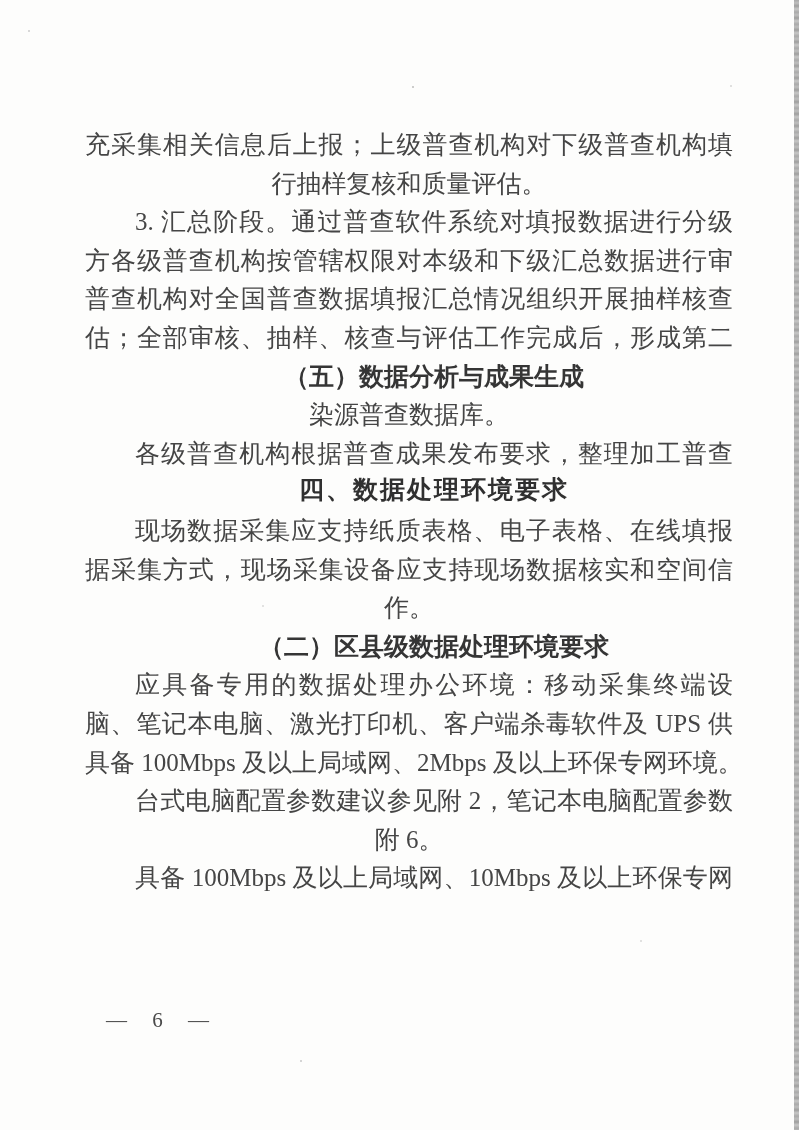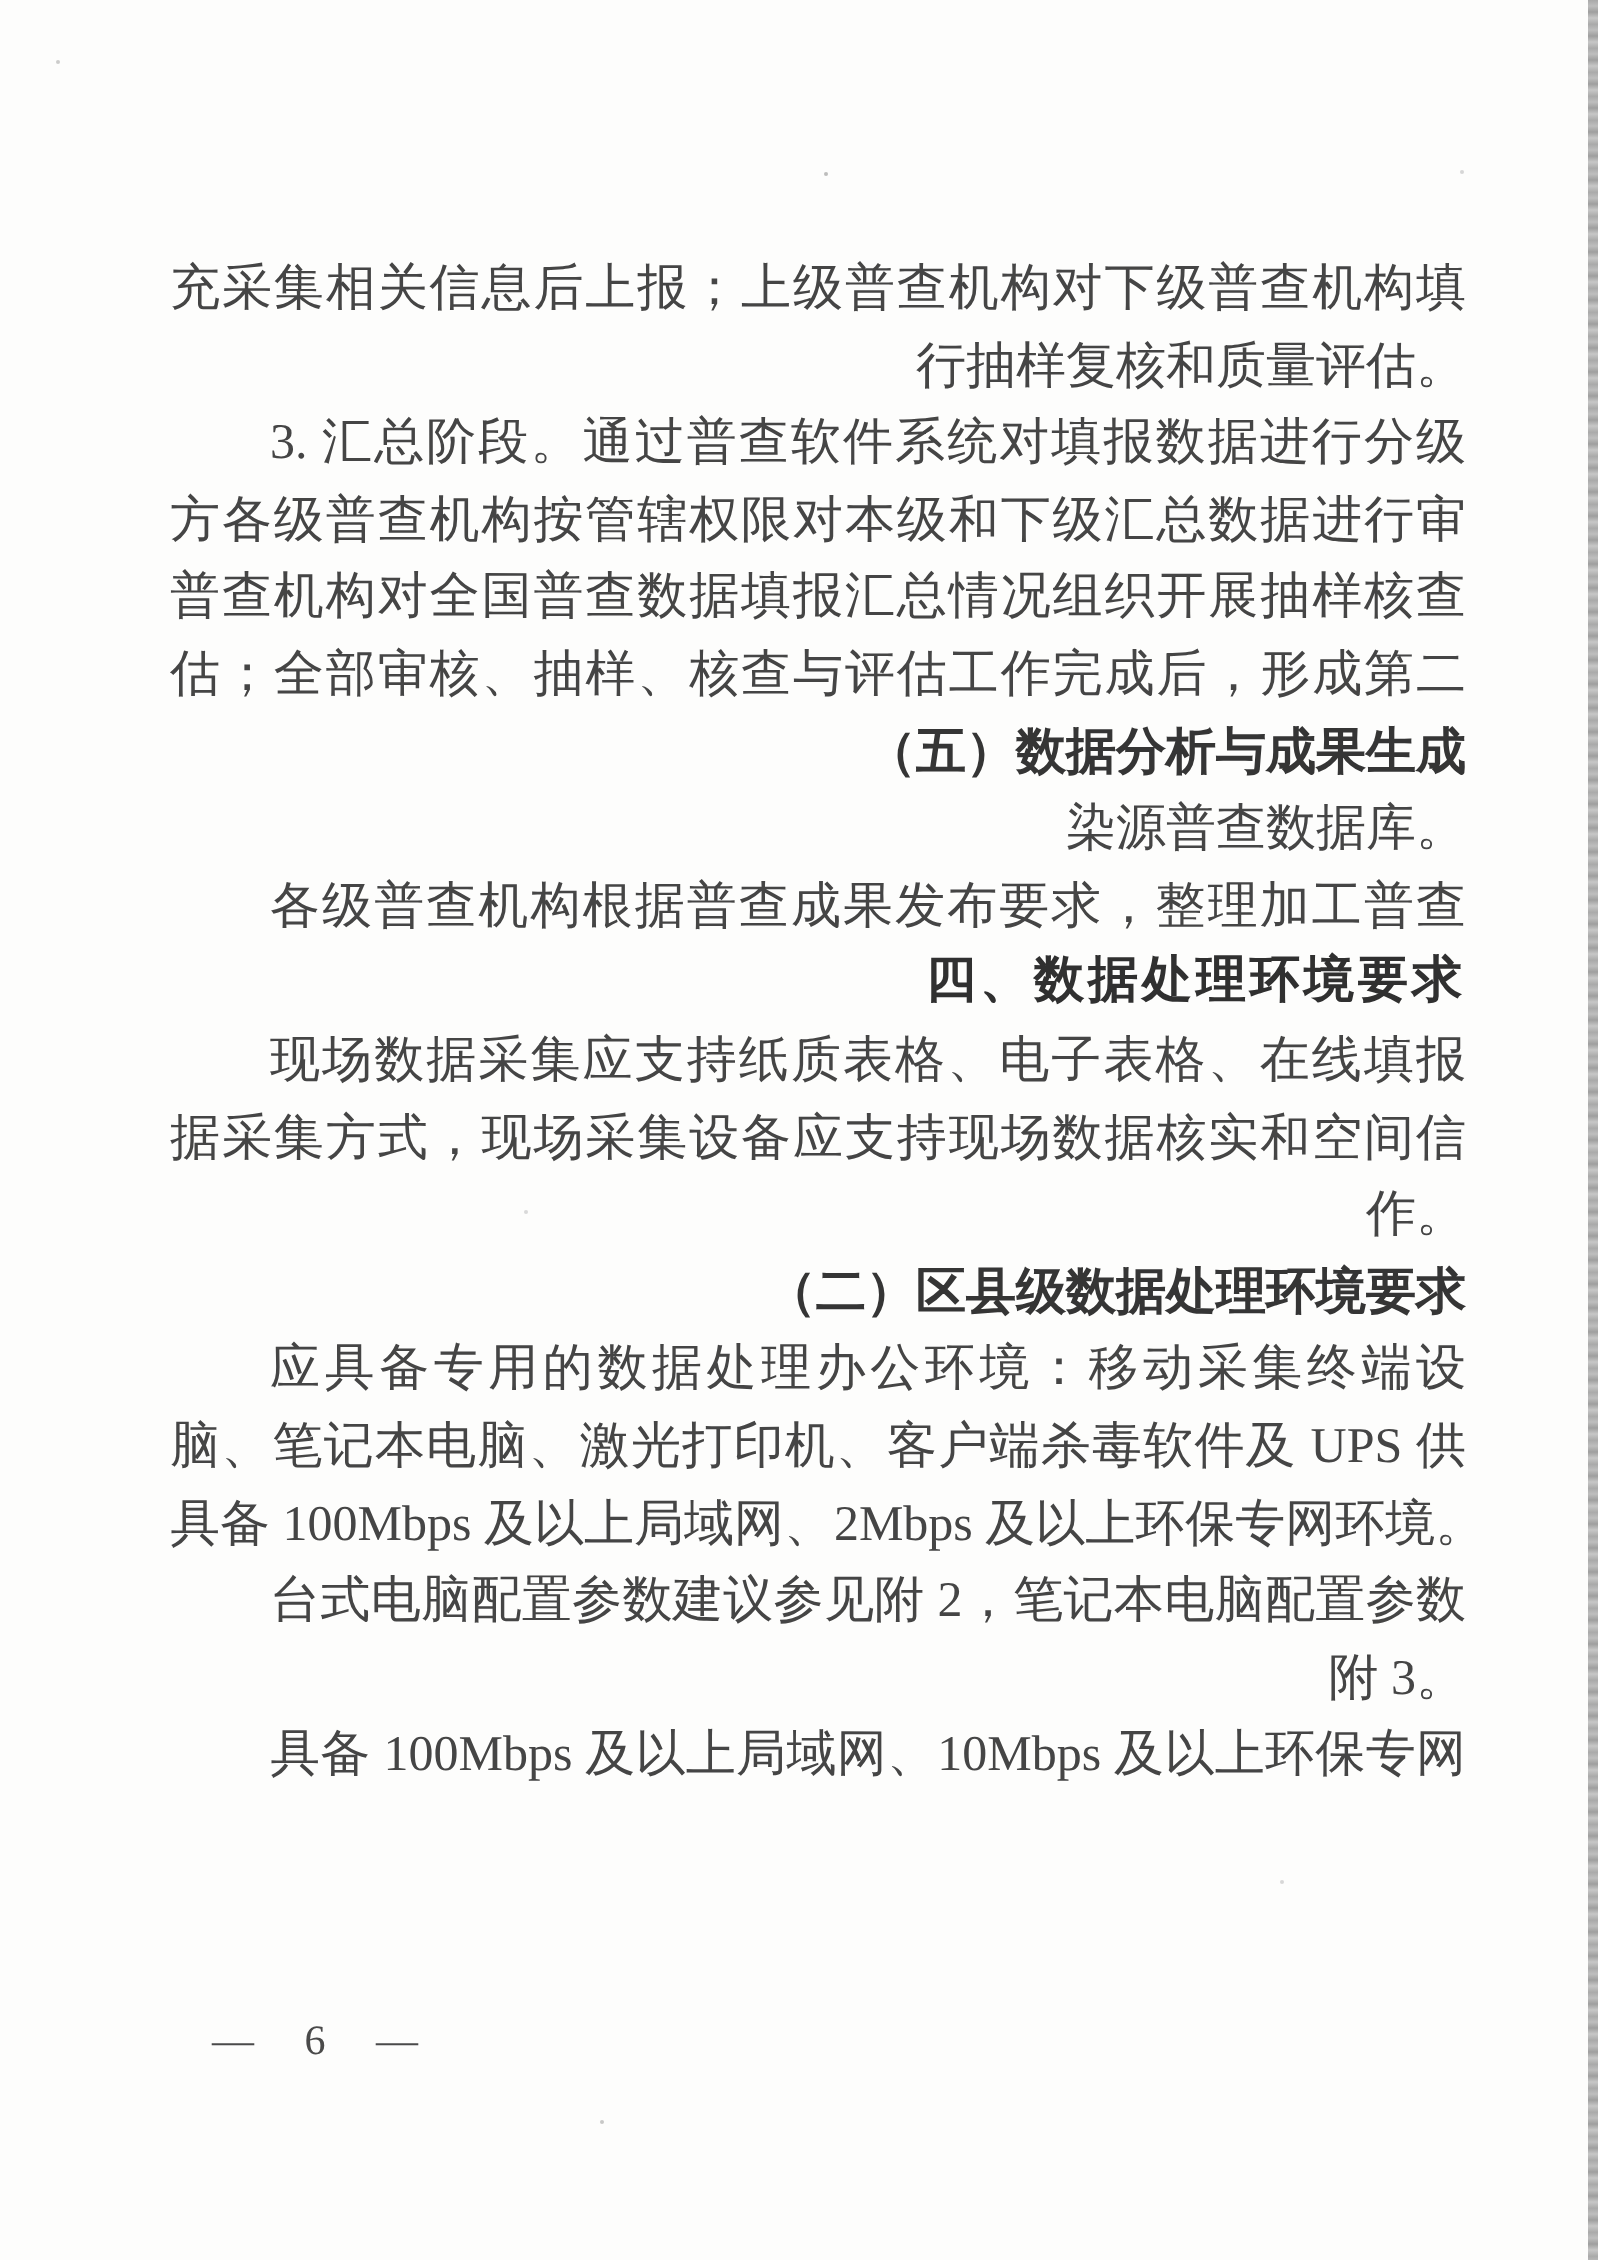--- a/index.html
+++ b/index.html
@@ -17,21 +17,21 @@
     top: 126px;
     width: 648px;
   }
   .line {
     height: 38.6px;
     line-height: 38.6px;
     font-size: 25px;
     color: #454545;
     overflow: hidden;
     white-space: nowrap;
-    text-align: right;
+    text-align: center;
   }
   .justify {
     white-space: normal;
     text-align: justify;
     text-align-last: justify;
   }
   .indent { text-indent: 2em; }
   .h-kai {
     font-weight: bold;
     color: #353535;
@@ -98,21 +98,21 @@
     <div class="line justify indent">各级普查机构根据普查成果发布要求，整理加工普查成果。普</div>
     <div class="line h-hei indent">四、数据处理环境要求</div>
     <div class="line justify indent">现场数据采集应支持纸质表格、电子表格、在线填报等多种数</div>
     <div class="line justify">据采集方式，现场采集设备应支持现场数据核实和空间信息采集工</div>
     <div class="line">作。</div>
     <div class="line h-kai indent">（二）区县级数据处理环境要求</div>
     <div class="line justify indent">应具备专用的数据处理办公环境：移动采集终端设备、台式电</div>
     <div class="line justify">脑、笔记本电脑、激光打印机、客户端杀毒软件及 UPS 供电环境等。</div>
     <div class="line">具备 100Mbps 及以上局域网、2Mbps 及以上环保专网环境。</div>
     <div class="line justify indent">台式电脑配置参数建议参见附 2，笔记本电脑配置参数建议参见</div>
-    <div class="line">附 3。</div>
+    <div class="line">附 6。</div>
     <div class="line justify indent">具备 100Mbps 及以上局域网、10Mbps 及以上环保专网环境，台</div>
   </div>
 
   <div class="page-num">— 6 —</div>
 
   <div class="edge-strip"></div>
 
 </div>
 
 </body></html>

